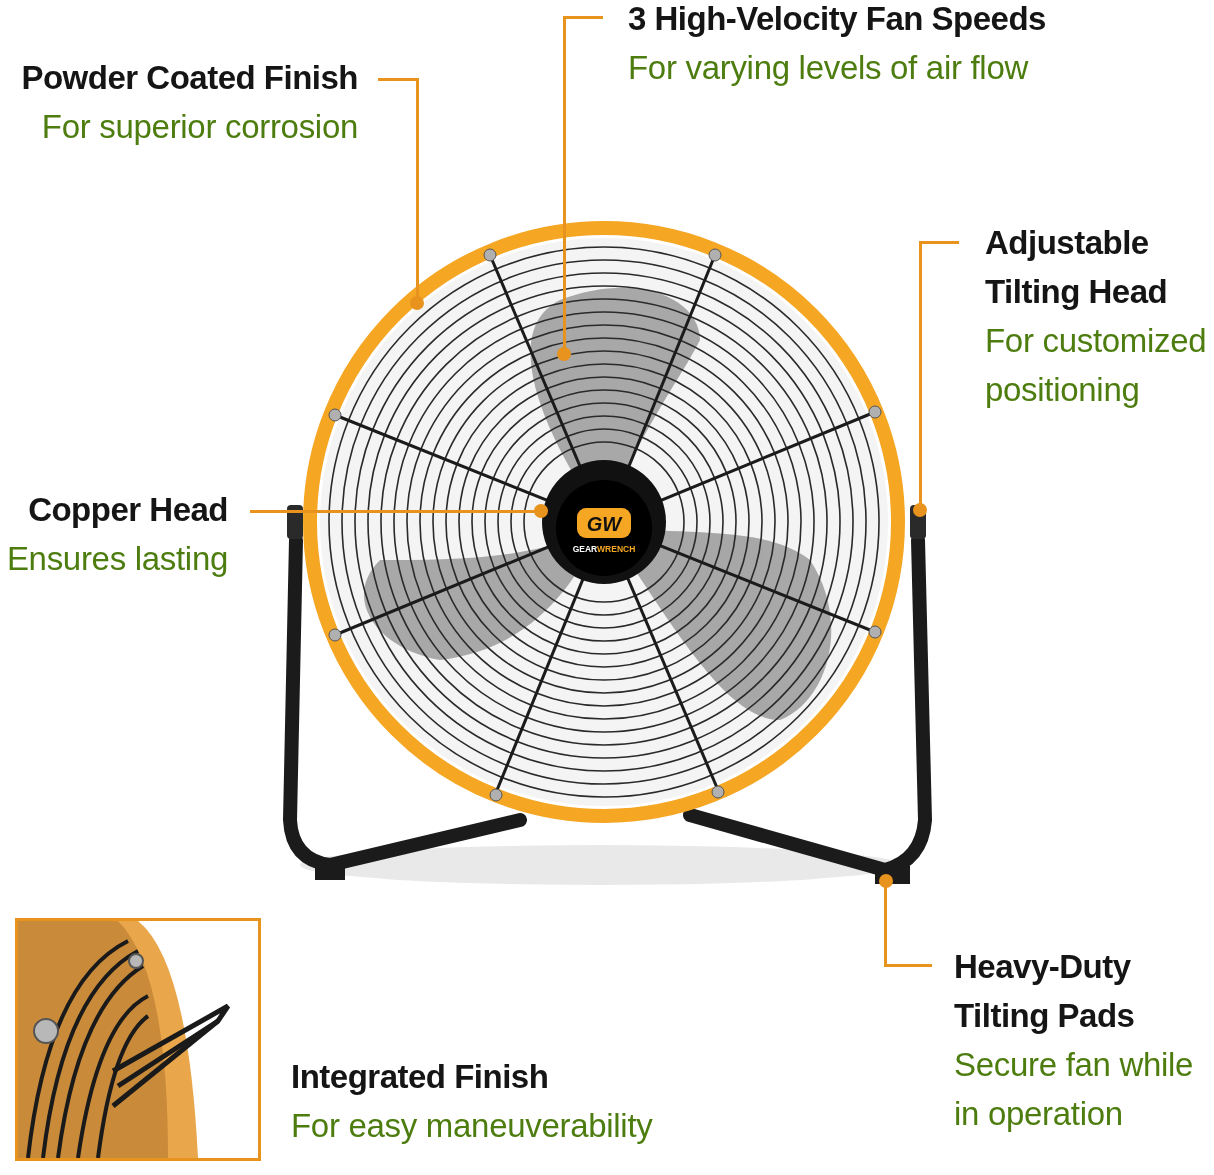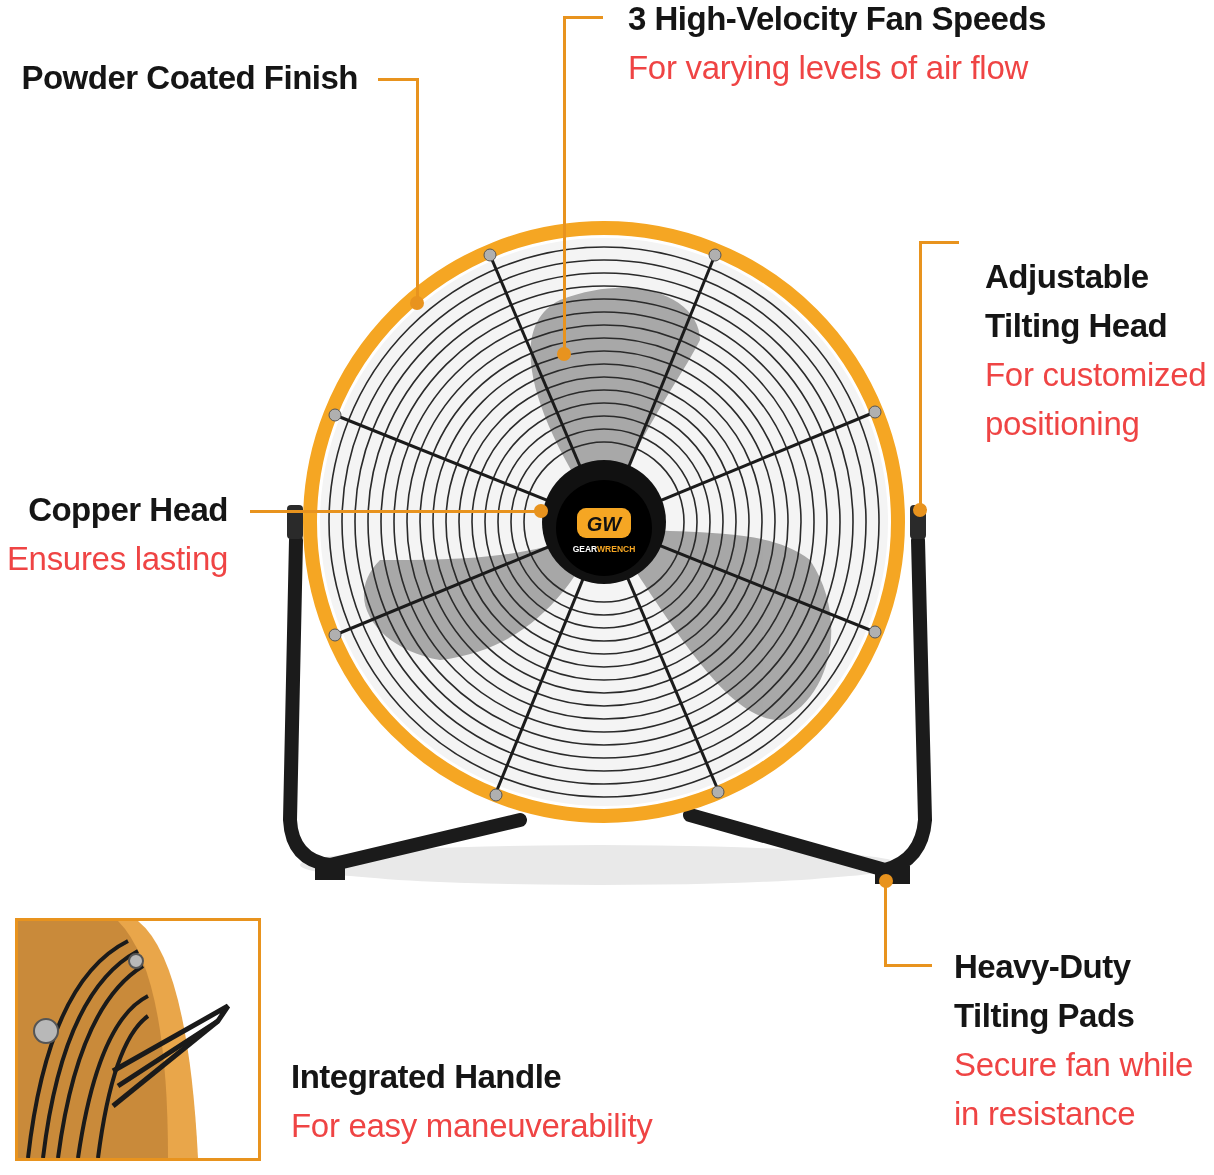--- a/index.html
+++ b/index.html
@@ -1,20 +1,20 @@
 <!DOCTYPE html>
 <html><head>
 <meta charset="utf-8">
 <style>
   html, body { margin:0; padding:0; background:#ffffff; }
   body { width:1214px; height:1175px; position:relative; overflow:hidden;
          font-family:"Liberation Sans", "DejaVu Sans", sans-serif; color:#111; }
   .callout { position:absolute; }
   .callout .title { font-weight:bold; font-size:33px; line-height:49px; letter-spacing:-0.5px; color:#151515; }
-  .callout .desc { font-size:33px; line-height:49px; color:#ef4444; letter-spacing:-0.3px; }
+  .callout .desc { font-size:33px; line-height:49px; color:#4d7c0f; letter-spacing:-0.3px; }
   .right { text-align:right; }
   .leader { position:absolute; background:#e8931e; }
   .dot { position:absolute; width:14px; height:14px; border-radius:50%; background:#e8931e; }
   #fan-svg { position:absolute; left:260px; top:220px; }
   #inset { position:absolute; left:15px; top:918px; width:246px; height:243px; border:3px solid #e8931e; box-sizing:border-box; overflow:hidden; background:#fff; }
 </style>
 </head>
 <body>
 
 <svg id="fan-svg" width="700" height="680" viewBox="260 220 700 680">
@@ -98,44 +98,45 @@
 
 <div class="leader" style="left:250px;top:510px;width:290px;height:3px;"></div>
 <div class="dot" style="left:534px;top:504px;"></div>
 
 <div class="leader" style="left:884px;top:880px;width:3px;height:86px;"></div>
 <div class="leader" style="left:884px;top:964px;width:48px;height:3px;"></div>
 <div class="dot" style="left:879px;top:874px;"></div>
 
 <div class="callout right" style="left:0;top:53px;width:358px;">
   <div class="title">Powder Coated Finish</div>
+  <div class="desc">For superior corrosion</div>
 </div>
 
 <div class="callout" style="left:628px;top:-6px;">
   <div class="title">3 High-Velocity Fan Speeds</div>
   <div class="desc">For varying levels of air flow</div>
 </div>
 
-<div class="callout" style="left:985px;top:218px;margin-top:34px;">
+<div class="callout" style="left:985px;top:218px;">
   <div class="title">Adjustable</div>
   <div class="title">Tilting Head</div>
   <div class="desc">For customized</div>
   <div class="desc">positioning</div>
 </div>
 
 <div class="callout right" style="left:0;top:485px;width:228px;">
   <div class="title">Copper Head</div>
   <div class="desc">Ensures lasting</div>
 </div>
 
 <div class="callout" style="left:954px;top:942px;">
   <div class="title">Heavy-Duty</div>
   <div class="title">Tilting Pads</div>
   <div class="desc">Secure fan while</div>
-  <div class="desc">in resistance</div>
+  <div class="desc">in operation</div>
 </div>
 
 <div id="inset">
   <svg width="240" height="237" viewBox="0 0 240 237">
     <path d="M0 0 L120 0 Q170 40 180 237 L0 237 Z" fill="#e9a64a"></path>
     <path d="M0 0 L100 0 Q150 50 150 237 L0 237 Z" fill="#c98a3a"></path>
     <g fill="none" stroke="#1a1a1a" stroke-width="4">
       <path d="M10 237 Q30 60 110 20"></path>
       <path d="M25 237 Q45 70 120 30"></path>
       <path d="M40 237 Q60 85 125 45"></path>
@@ -143,15 +144,15 @@
       <path d="M80 237 Q95 120 130 95"></path>
     </g>
     <path d="M95 150 L210 85 L200 100 L100 165" fill="none" stroke="#1a1a1a" stroke-width="5"></path>
     <path d="M95 185 L200 100" fill="none" stroke="#1a1a1a" stroke-width="5"></path>
     <circle cx="28" cy="110" r="12" fill="#b8b8b8" stroke="#555" stroke-width="2"></circle>
     <circle cx="118" cy="40" r="7" fill="#b8b8b8" stroke="#555" stroke-width="2"></circle>
   </svg>
 </div>
 
 <div class="callout" style="left:291px;top:1052px;">
-  <div class="title">Integrated Handle</div>
+  <div class="title">Integrated Finish</div>
   <div class="desc">For easy maneuverability</div>
 </div>
 
 </body></html>

